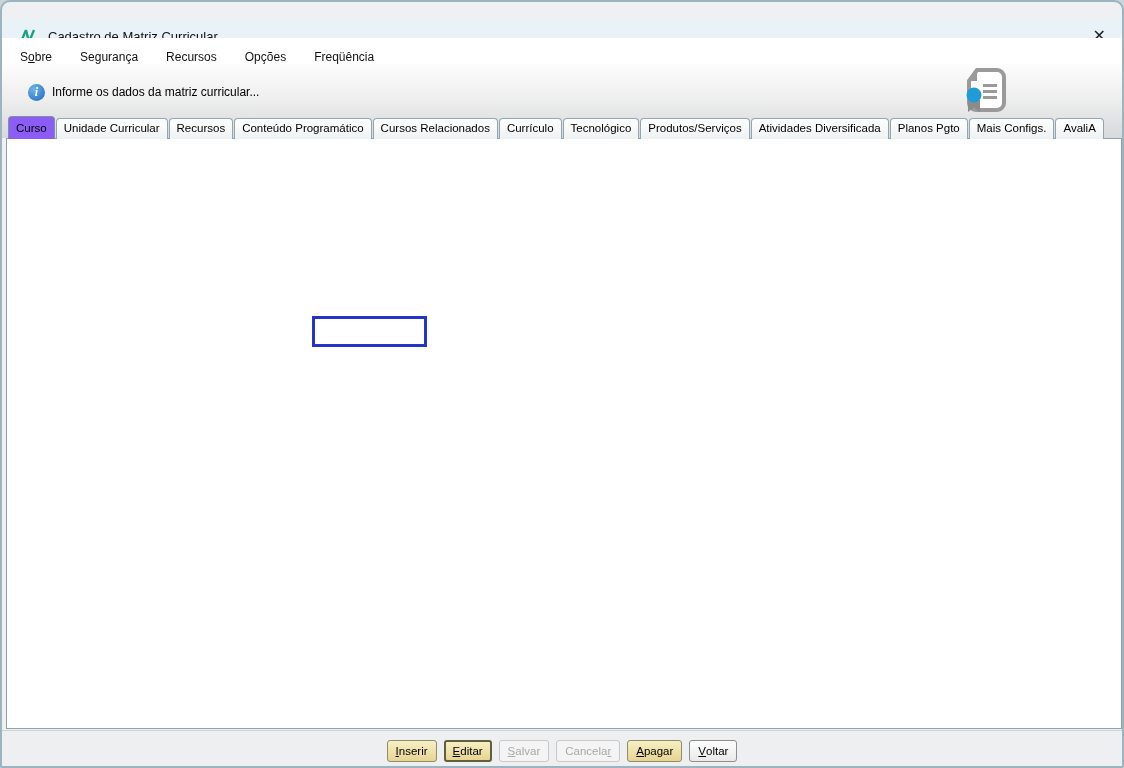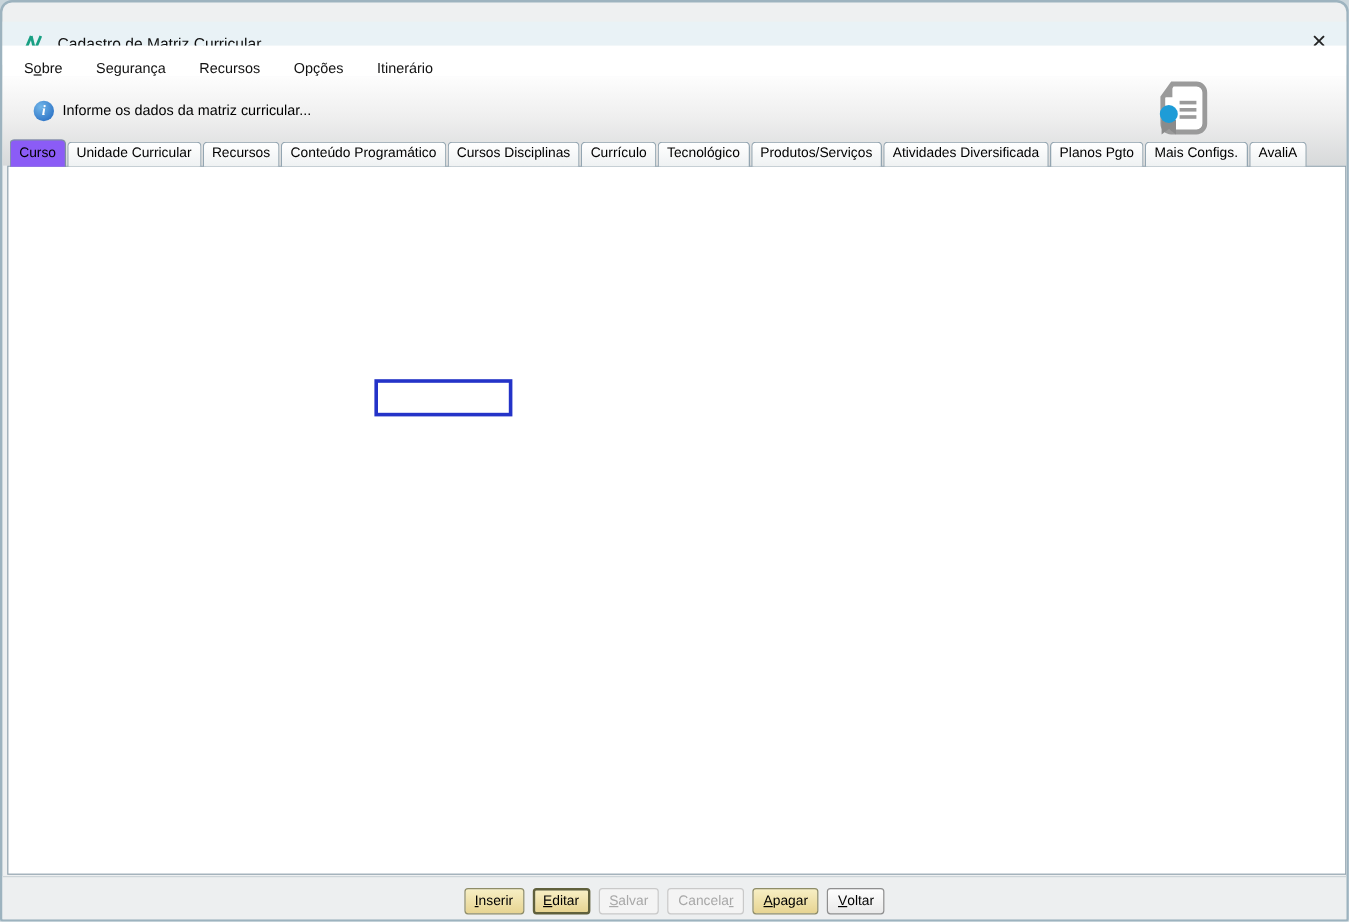--- a/index.html
+++ b/index.html
@@ -131,21 +131,21 @@
     </svg>
     <span class="title-text">Cadastro de Matriz Curricular</span>
     <span class="close-btn">✕</span>
   </div>
 
   <div class="menubar">
     <span>S<u>o</u>bre</span>
     <span>Segurança</span>
     <span>Recursos</span>
     <span>Opções</span>
-    <span>Itinerário</span>
+    <span>Freqüência</span>
   </div>
 
   <div class="hdr">
     <span class="info-icon">i</span>
     <span class="info-text">Informe os dados da matriz curricular...</span>
     <svg class="abs" style="left:955px; top:3px;" width="56" height="48" viewBox="0 0 56 48">
       <path d="M20 3 h20 a7 7 0 0 1 7 7 v26 a7 7 0 0 1 -7 7 h-21 a7 7 0 0 1 -7 -7 v-22 z" fill="#fff" stroke="#9a9a9a" stroke-width="4"></path>
       <path d="M20 3 l-8 11 h8 z" fill="#9a9a9a"></path>
       <rect x="26" y="17" width="14" height="3" fill="#9a9a9a"></rect>
       <rect x="26" y="23" width="14" height="3" fill="#9a9a9a"></rect>
@@ -153,21 +153,21 @@
       <path d="M11 33 h12 v12 l-6 -4.5 -6 4.5 z" fill="#8b8b8b"></path>
       <circle cx="17" cy="28" r="7.5" fill="#1e9cd7"></circle>
     </svg>
   </div>
 
   <div class="tabs">
     <div class="tab active">Curso</div>
     <div class="tab">Unidade Curricular</div>
     <div class="tab">Recursos</div>
     <div class="tab">Conteúdo Programático</div>
-    <div class="tab">Cursos Disciplinas</div>
+    <div class="tab">Cursos Relacionados</div>
     <div class="tab">Currículo</div>
     <div class="tab">Tecnológico</div>
     <div class="tab">Produtos/Serviços</div>
     <div class="tab">Atividades Diversificada</div>
     <div class="tab">Planos Pgto</div>
     <div class="tab">Mais Configs.</div>
     <div class="tab">AvaliA</div>
   </div>
 
   <div class="panel"></div>

